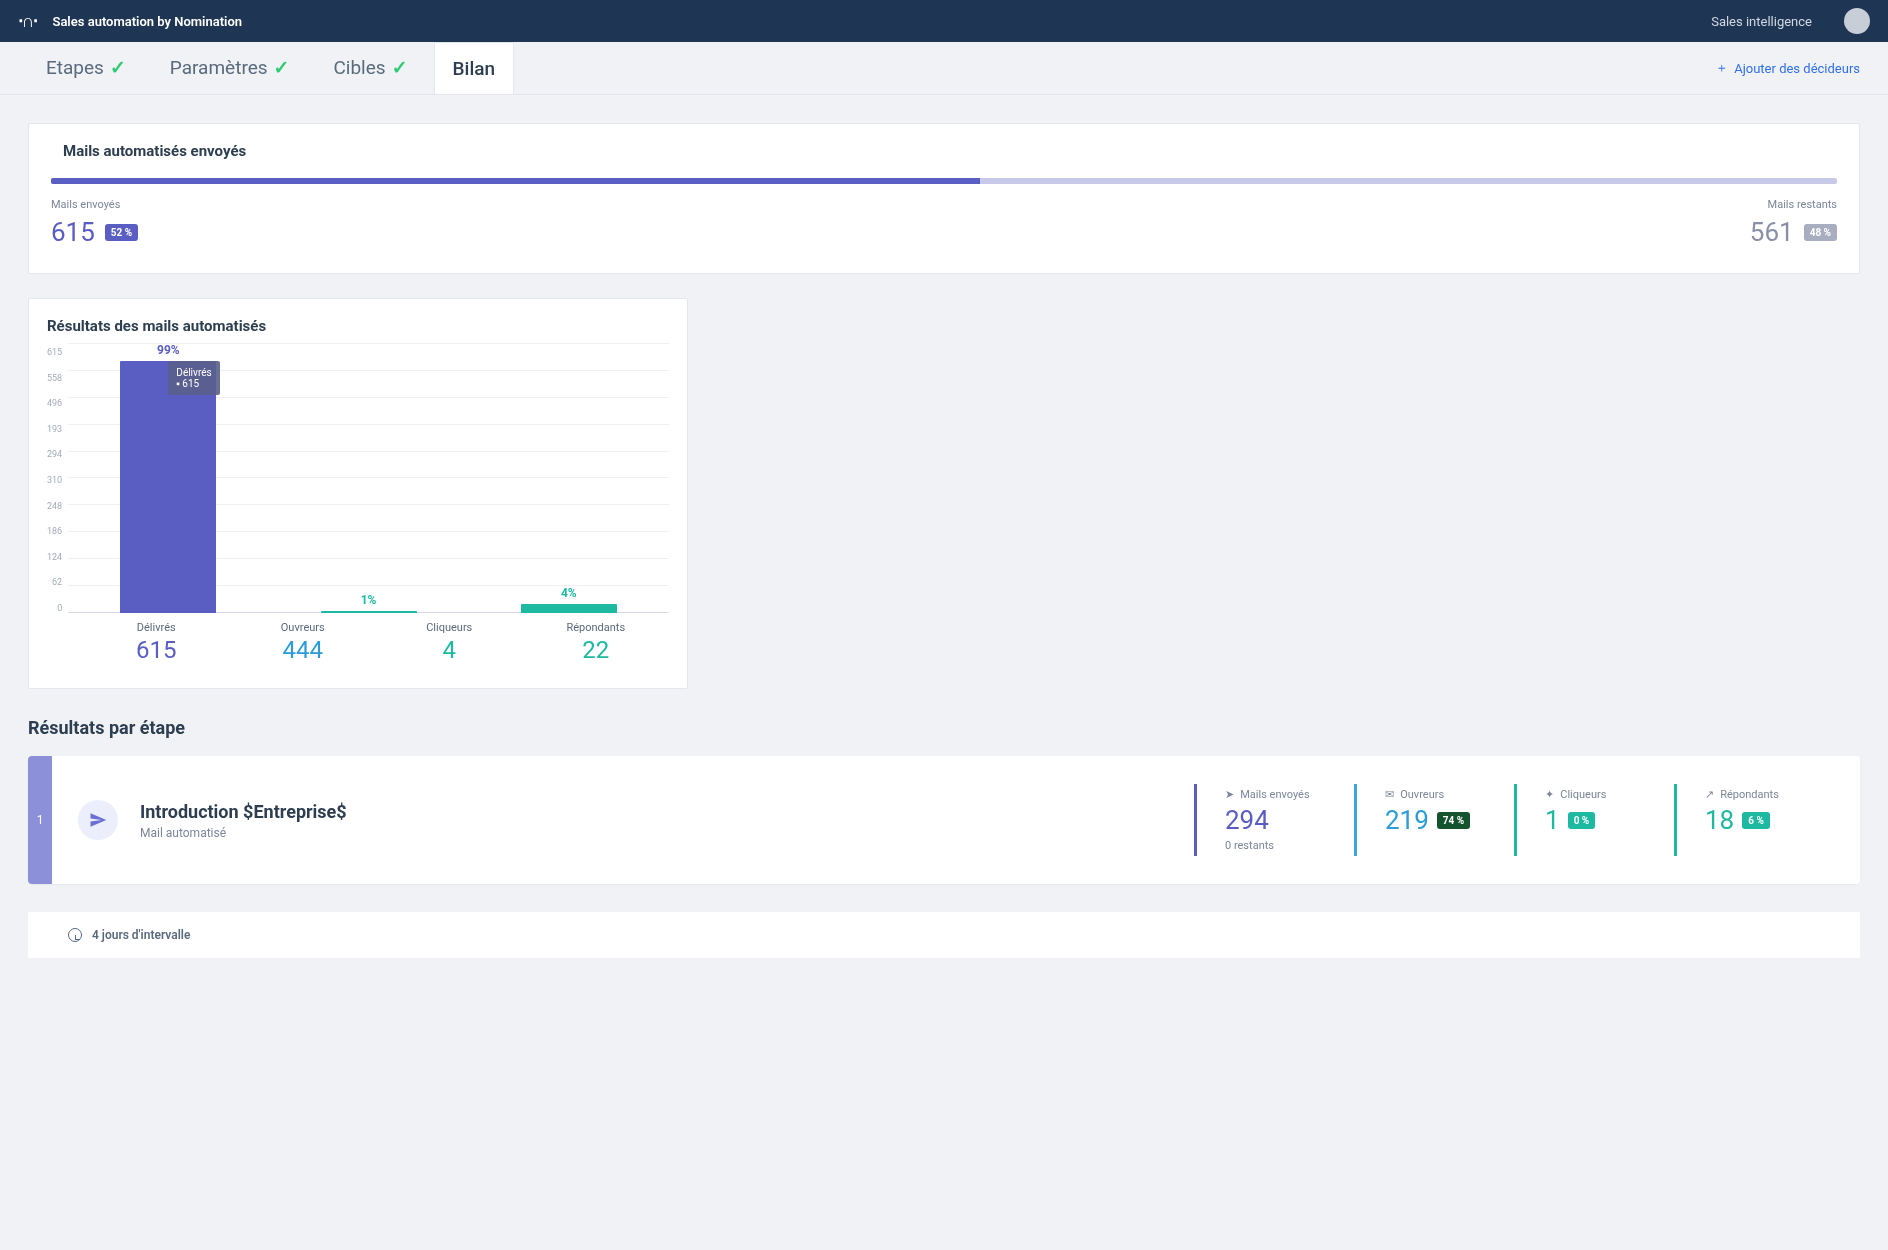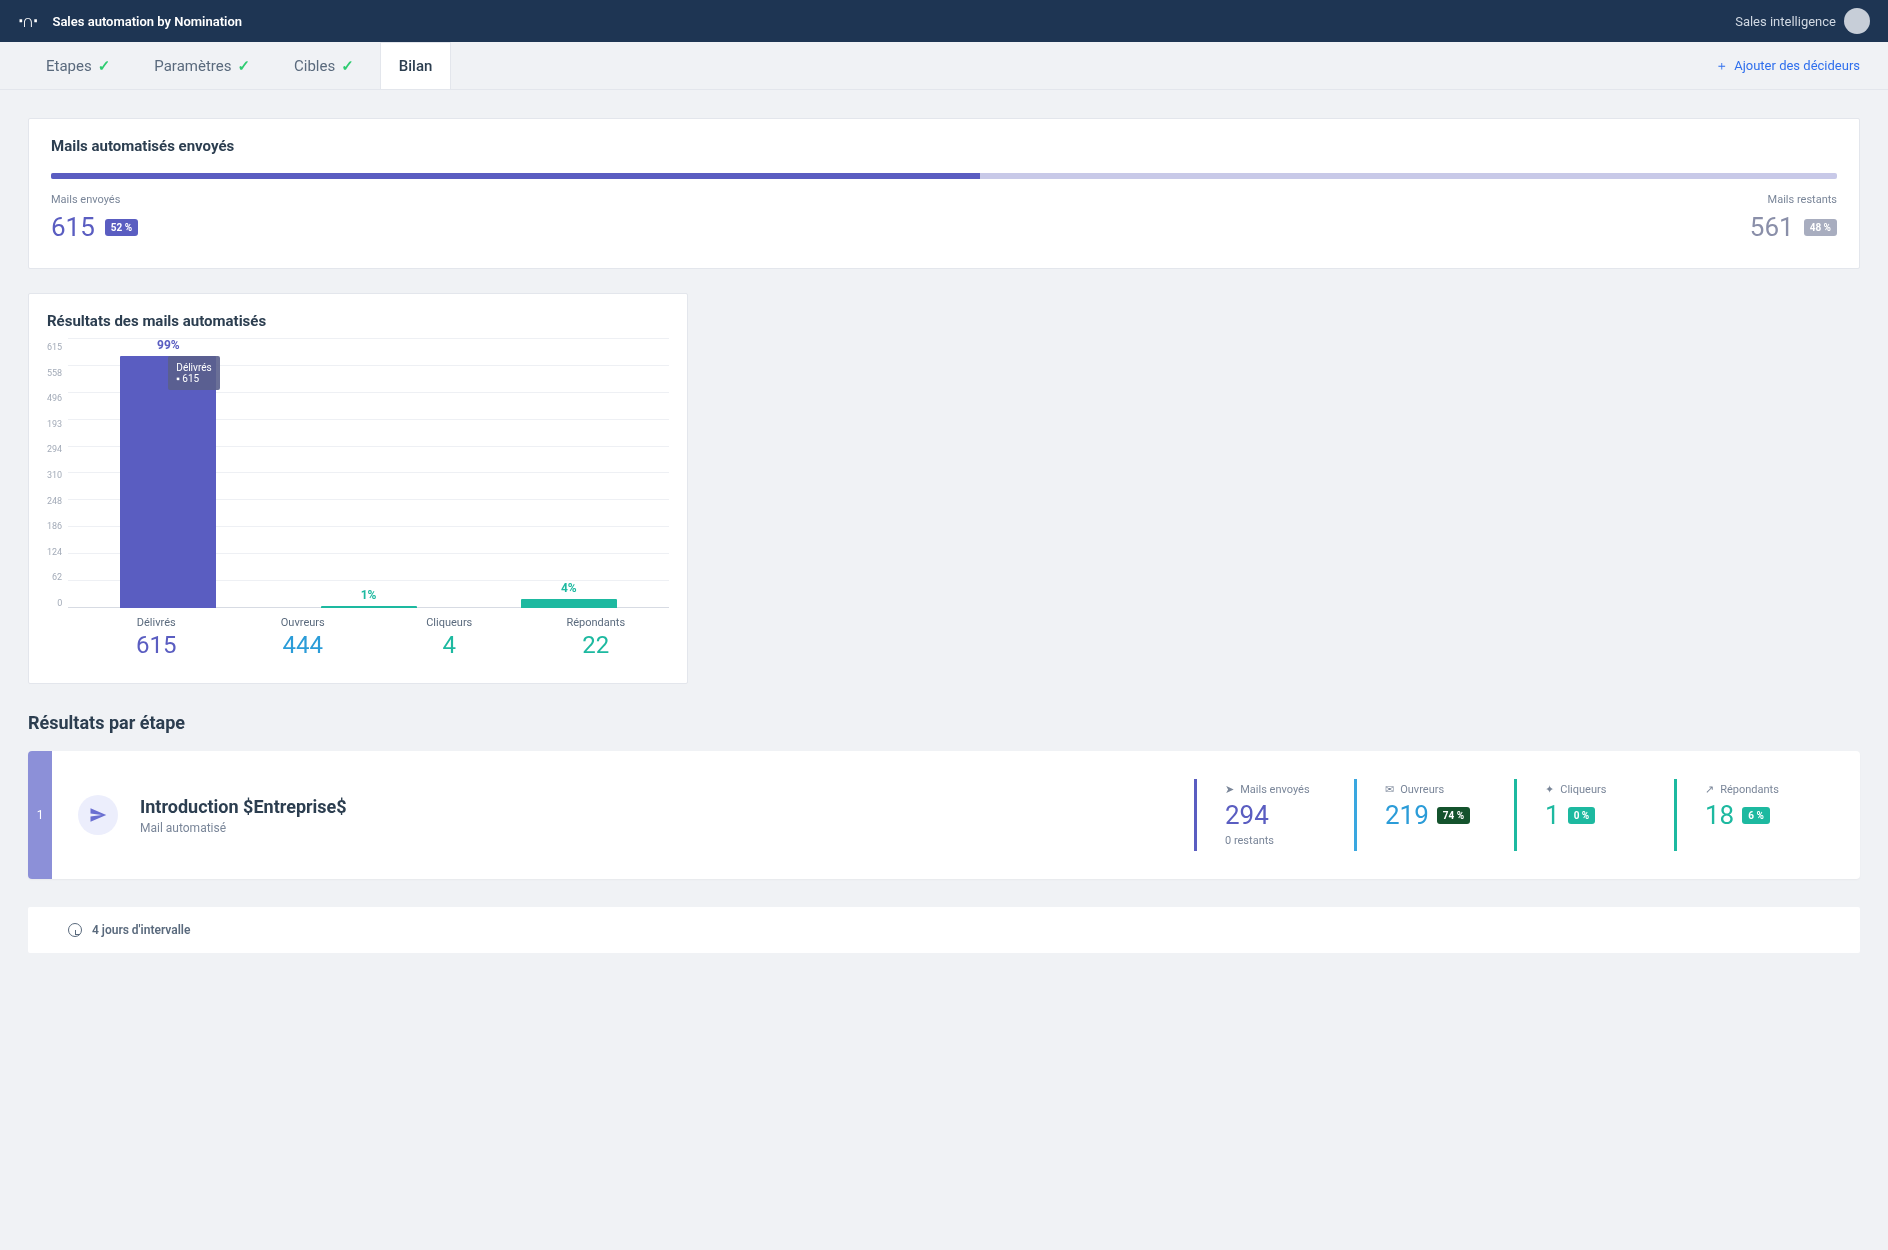--- a/index.html
+++ b/index.html
@@ -14,42 +14,42 @@
     color: #fff;
     height: 42px;
     display: flex;
     align-items: center;
     padding: 0 18px;
     justify-content: space-between;
   }
   .topbar-left { display: flex; align-items: center; gap: 16px; }
   .logo-glyph { font-size: 18px; font-weight: bold; letter-spacing: -2px; }
   .topbar-title { font-size: 13px; font-weight: 600; }
-  .topbar-right { display: flex; align-items: center; gap: 8px; }
+  .topbar-right { display: flex; align-items: center; gap: 32px; }
   .sales-intel { font-size: 13px; color: #d0d8e2; }
   .avatar {
     width: 26px; height: 26px; border-radius: 50%;
     background: #c7ced8; display: inline-block;
   }
 
   .tabs-row {
     background: #f0f2f5;
     display: flex;
     align-items: center;
     justify-content: space-between;
     padding: 0 28px;
     border-bottom: 1px solid #e3e6ec;
   }
   .tabs { display: flex; gap: 8px; }
   .tab {
     padding: 14px 18px;
-    font-size: 15px;
+    font-size: 19px;
     color: #5a6a7d;
     cursor: pointer;
-    display: flex; align-items: flex-end; gap: 6px;
+    display: flex; align-items: flex-start; gap: 6px;
   }
   .tab.active {
     background: #fff;
     color: #2c3e50;
     font-weight: 500;
     border: 1px solid #e3e6ec;
     border-bottom: none;
   }
   .check-icon { color: #2ecc71; font-weight: bold; }
   .add-link {
@@ -62,21 +62,21 @@
   .section { margin: 28px; }
   .section-title { font-size: 18px; font-weight: 700; color: #2c3e50; margin-bottom: 18px; }
 
   .card {
     background: #fff;
     border: 1px solid #e3e6ec;
     border-radius: 2px;
   }
 
   .sent-card { padding: 18px 22px 26px; }
-  .sent-header { font-size: 15px; font-weight: 700; margin-bottom: 18px; }
+  .sent-header { font-size: 15px; font-weight: 700; margin-bottom: 18px; margin-left: 12px; }
   .progress-track {
     height: 6px; width: 100%;
     background: #c8c9e8;
     border-radius: 2px;
     overflow: hidden;
   }
   .progress-fill {
     height: 100%;
     background: #5a5dc1;
   }

